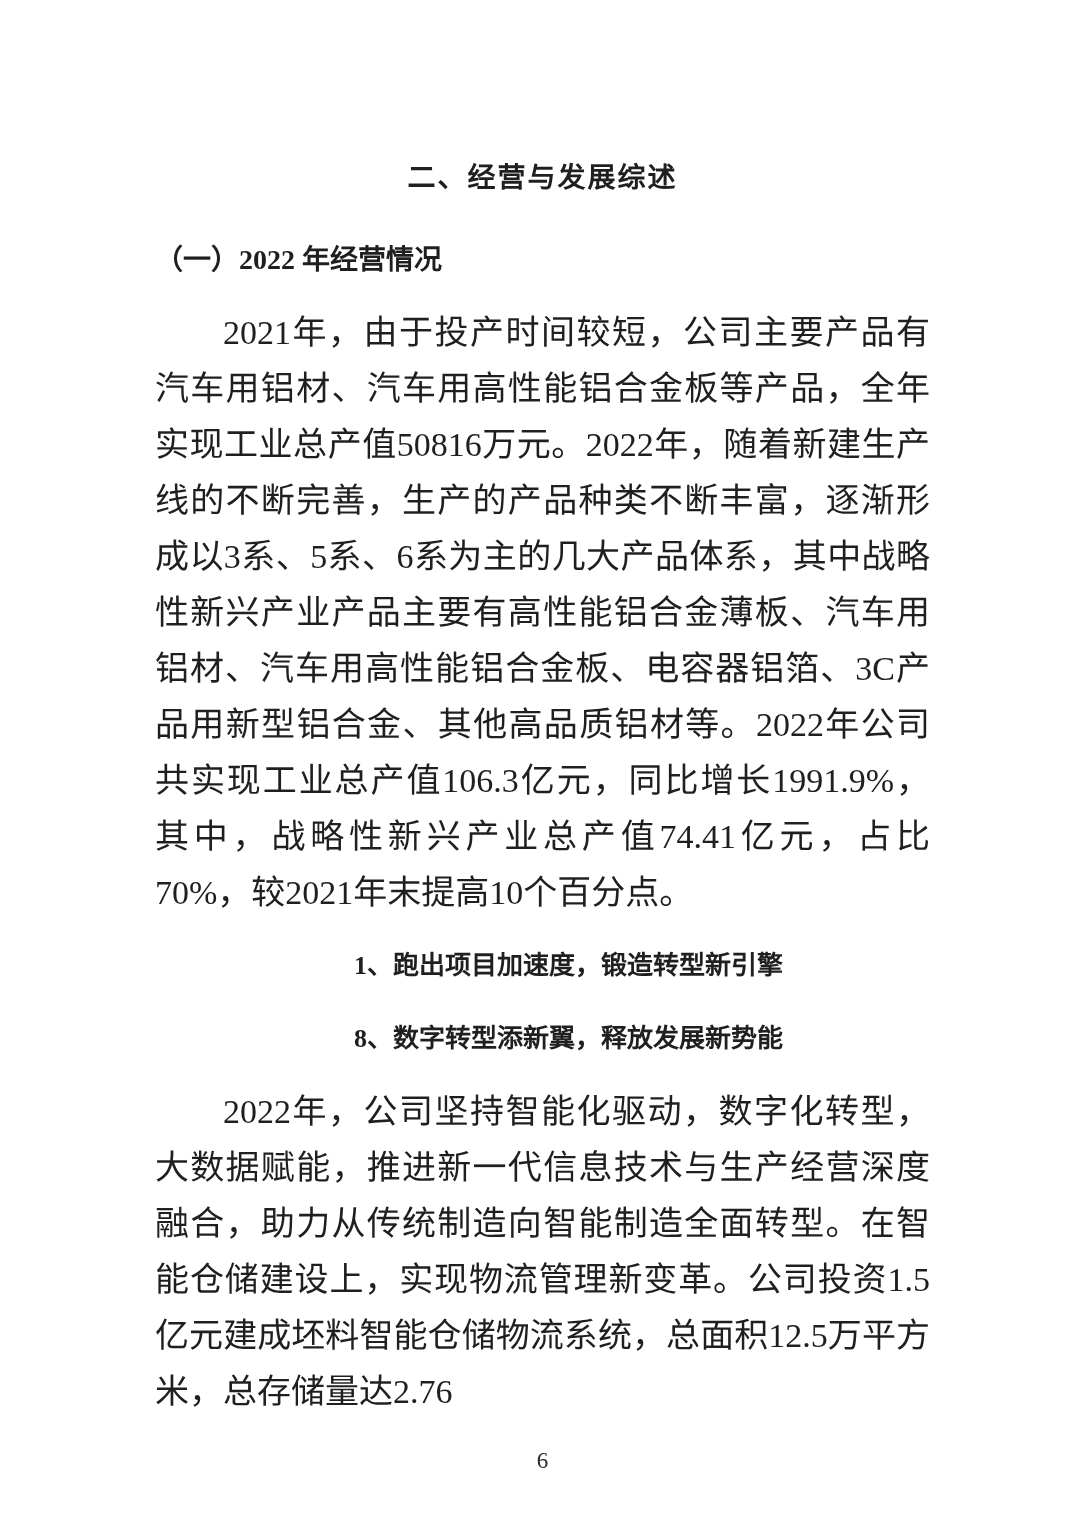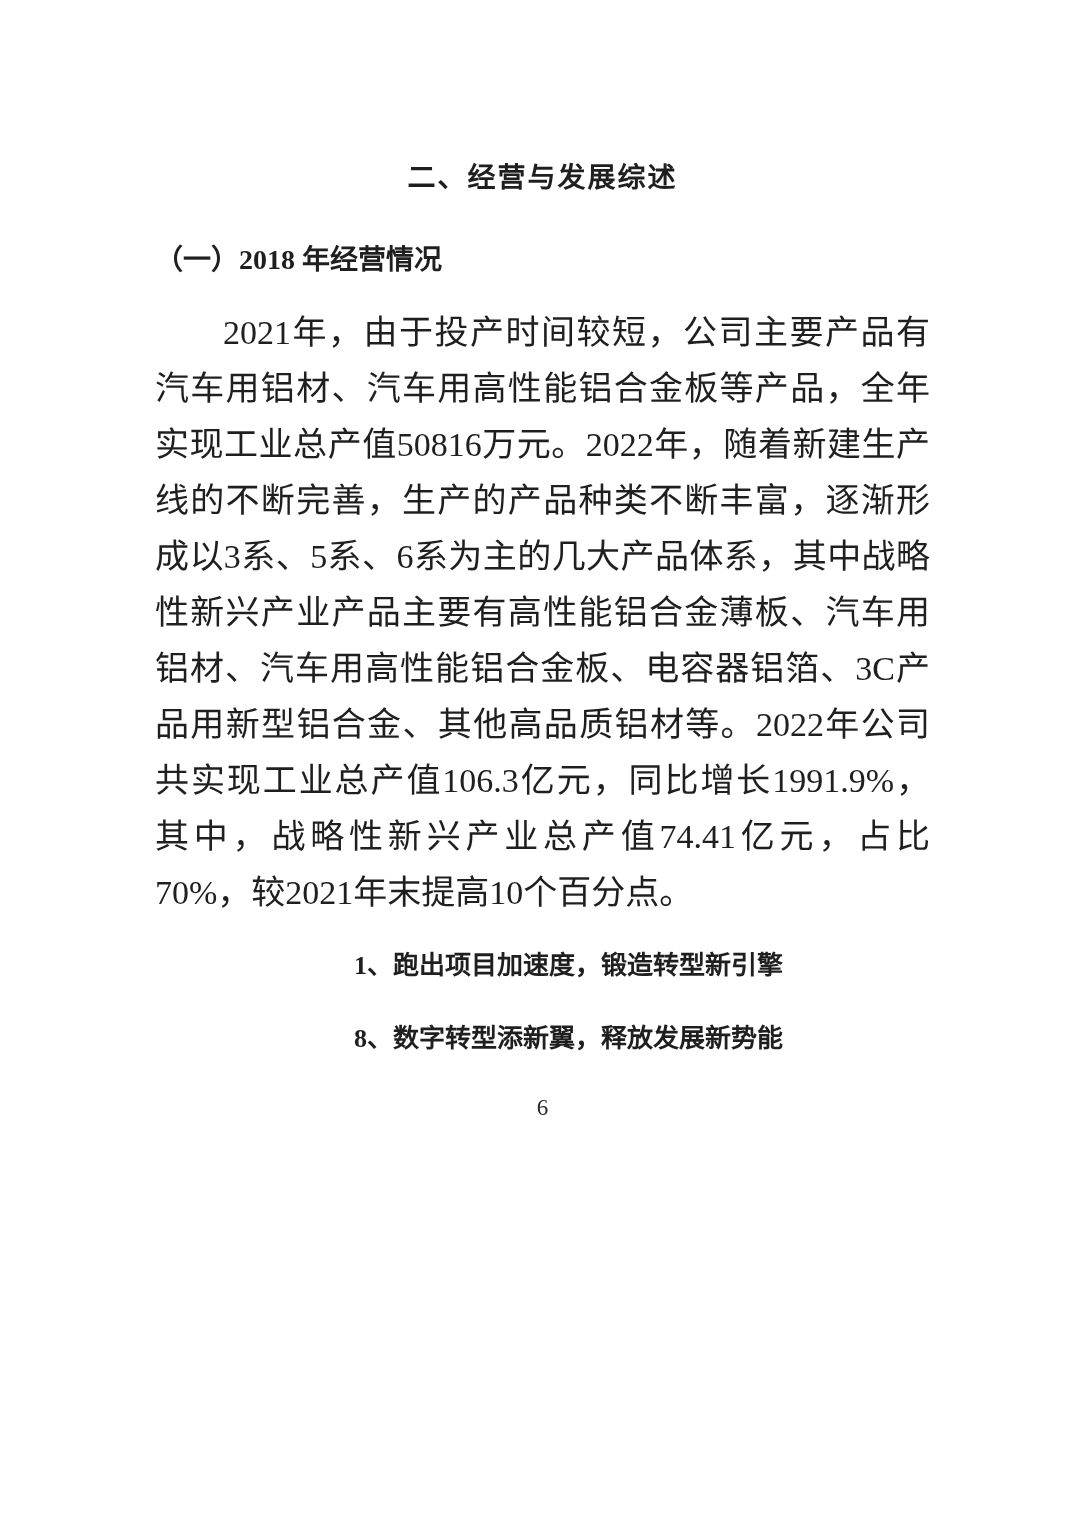--- a/index.html
+++ b/index.html
@@ -63,26 +63,27 @@
   }
 </style>
 </head>
 <body>
 
 <div class="page">
   <div class="content">
 
     <h1 class="doc-title">二、经营与发展综述</h1>
 
-    <h2 class="section-heading">（一）2018 年经营情况</h2>
+    <h2 class="section-heading">（一）2022 年经营情况</h2>
 
     <p class="body-para">2021年，由于投产时间较短，公司主要产品有汽车用铝材、汽车用高性能铝合金板等产品，全年实现工业总产值50816万元。2022年，随着新建生产线的不断完善，生产的产品种类不断丰富，逐渐形成以3系、5系、6系为主的几大产品体系，其中战略性新兴产业产品主要有高性能铝合金薄板、汽车用铝材、汽车用高性能铝合金板、电容器铝箔、3C产品用新型铝合金、其他高品质铝材等。2022年公司共实现工业总产值106.3亿元，同比增长1991.9%，其中，战略性新兴产业总产值74.41亿元，占比70%，较2021年末提高10个百分点。</p>
 
     <h3 class="sub-heading">1、跑出项目加速度，锻造转型新引擎</h3>
 
 
     <h3 class="sub-heading">8、数字转型添新翼，释放发展新势能</h3>
 
+    <p class="body-para">2022年，公司坚持智能化驱动，数字化转型，大数据赋能，推进新一代信息技术与生产经营深度融合，助力从传统制造向智能制造全面转型。在智能仓储建设上，实现物流管理新变革。公司投资1.5亿元建成坯料智能仓储物流系统，总面积12.5万平方米，总存储量达2.76</p>
 
     <div class="page-number">6</div>
 
   </div>
 </div>
 
 </body></html>

